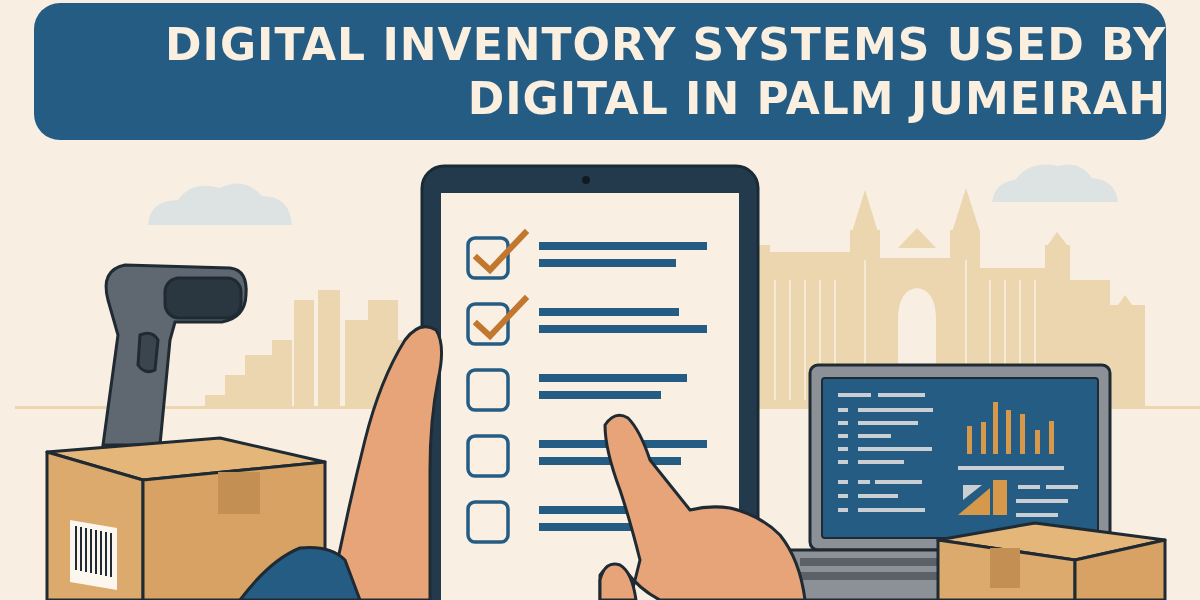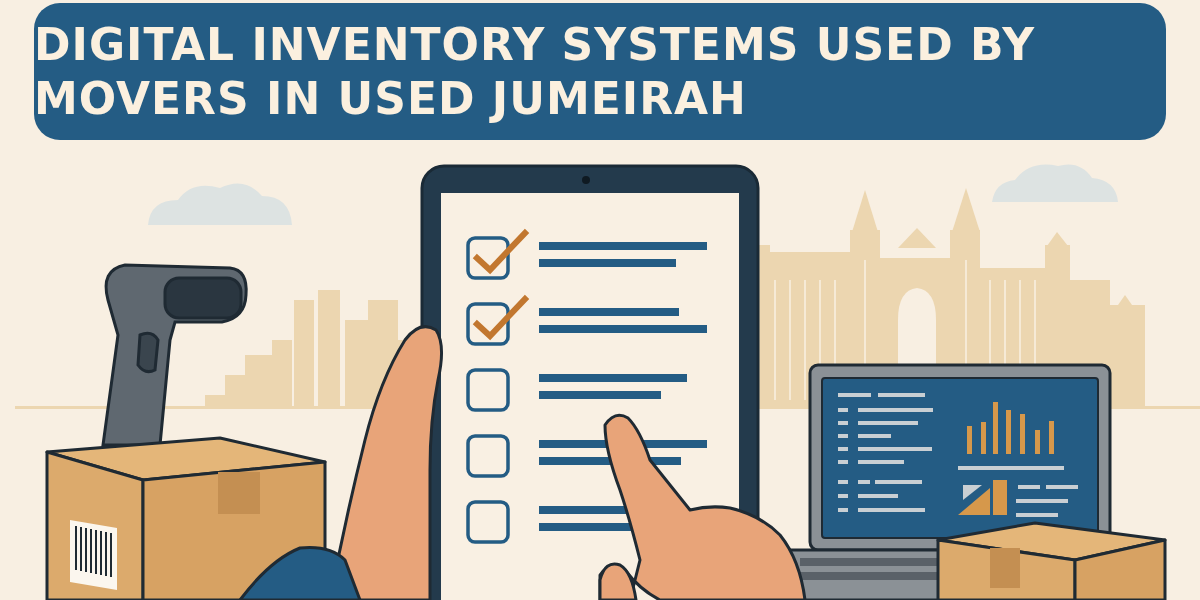--- a/index.html
+++ b/index.html
@@ -1,18 +1,18 @@
 <!DOCTYPE html>
 <html><head>
 <meta charset="utf-8">
 <style>
   html,body{margin:0;padding:0;}
   body{width:1200px;height:600px;overflow:hidden;background:#f8efe2;position:relative;font-family:"DejaVu Sans",sans-serif;}
   .stage{position:absolute;left:0;top:0;width:1200px;height:600px;}
-  .banner{position:absolute;left:34px;top:3px;width:1132px;height:137px;background:#245c84;border-radius:26px;box-sizing:border-box;display:flex;flex-direction:column;align-items:flex-start;justify-content:center;}
+  .banner{position:absolute;left:34px;top:3px;width:1132px;height:137px;background:#245c84;border-radius:26px;box-sizing:border-box;display:flex;flex-direction:column;align-items:flex-end;justify-content:center;}
   .banner .line{color:#fbf0df;font-family:"DejaVu Sans",sans-serif;font-weight:bold;font-size:44px;letter-spacing:1px;line-height:54px;text-align:center;white-space:nowrap;}
   svg{position:absolute;left:0;top:0;}
 </style>
 </head>
 <body>
 
 <div class="stage">
 
   <svg width="1200" height="600" viewBox="0 0 1200 600">
 
@@ -193,15 +193,15 @@
     </g>
 
     <g stroke="#1f2a33" stroke-width="3" stroke-linejoin="round">
       <path d="M605 425 Q615 410 628 418 Q640 430 650 460 L690 510 Q710 505 730 508 Q760 515 780 535 Q800 560 805 600 L660 600 Q640 590 625 570 Q610 560 600 575 L600 600 L630 600 L640 560 Q630 520 620 490 Q605 450 605 425 Z" fill="#e8a479"></path>
       <path d="M600 580 Q605 560 620 565 Q632 572 636 600 L600 600 Z" fill="#e8a479"></path>
     </g>
   </svg>
 
   <div class="banner">
     <div class="line">DIGITAL INVENTORY SYSTEMS USED BY</div>
-    <div class="line">MOVERS IN USED JUMEIRAH</div>
+    <div class="line">DIGITAL IN PALM JUMEIRAH</div>
   </div>
 </div>
 
 </body></html>

